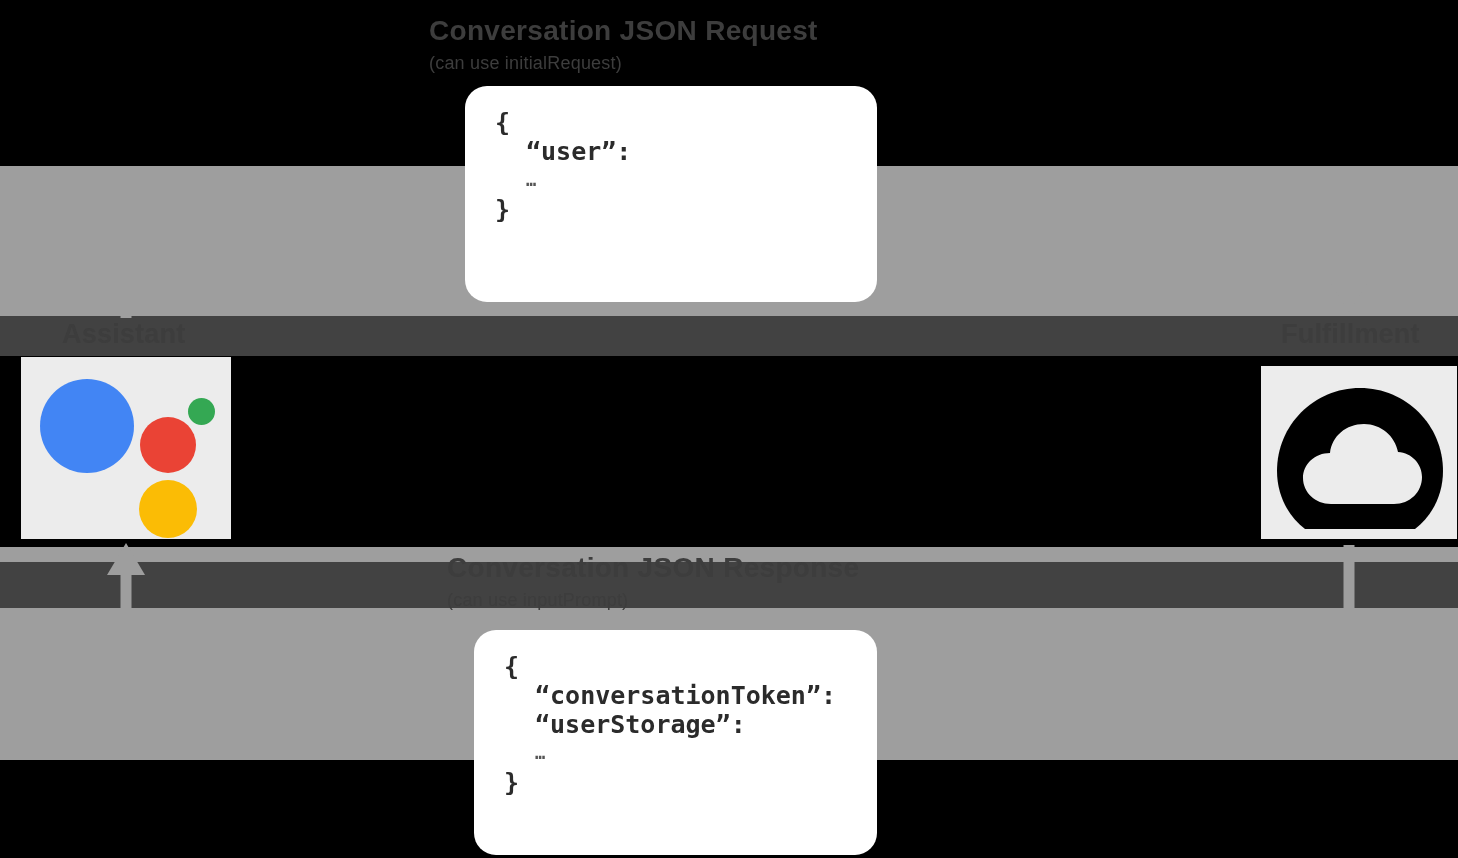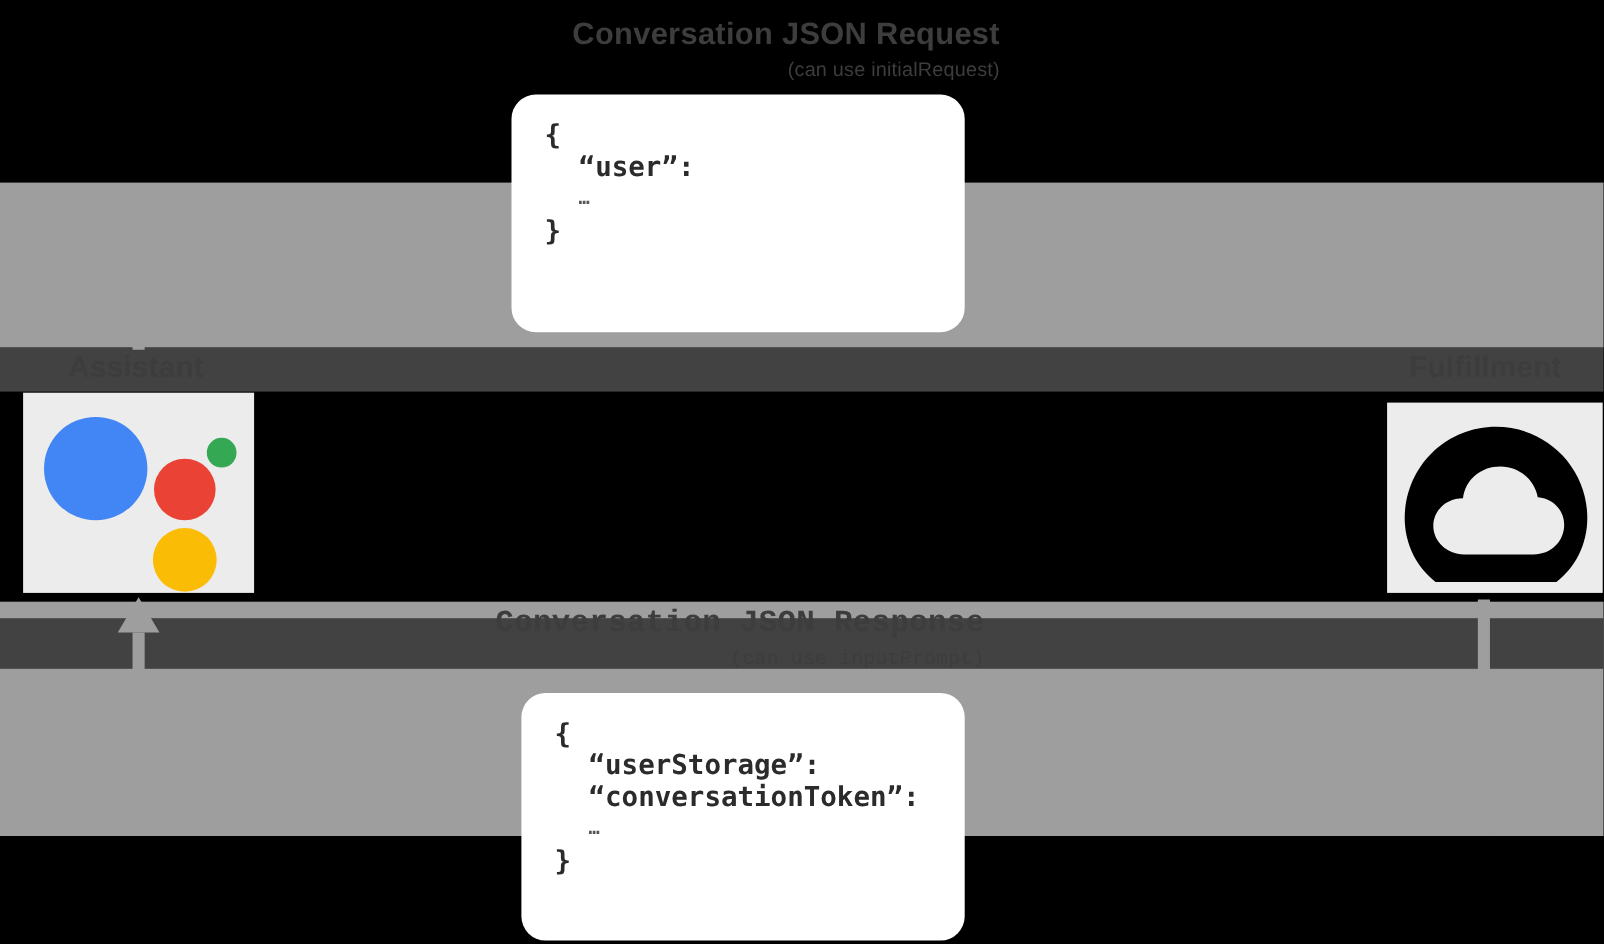--- a/index.html
+++ b/index.html
@@ -71,38 +71,38 @@
     font-weight: 700;
     letter-spacing: 0.2px;
     white-space: nowrap;
   }
   .caption-assistant { left: 62px;   top: 319px; }
   .caption-cloud     { left: 1281px; top: 319px; }
 
   
   .flow-label {
     position: absolute;
-    text-align: right;
+    text-align: left;
     white-space: nowrap;
     color: #3d3d3d;
   }
   .flow-label .line1 {
     font-size: 28px;
     font-weight: 700;
     letter-spacing: 0.3px;
     line-height: 33px;
   }
   .flow-label .line2 {
     font-size: 18px;
     font-weight: 400;
     letter-spacing: 0.2px;
     line-height: 33px;
   }
   .label-request  { left: 429px; top: 14px;  width: 480px; }
-  .label-response { left: 415px; top: 551px; width: 480px; font-family: Liberation Mono, monospace; }
+  .label-response { left: 447px; top: 551px; width: 480px; }
 
   
   .json-card {
     position: absolute;
     background: #ffffff;
     border-radius: 22px;
     box-sizing: border-box;
     padding: 22px 30px;
     font-family: "DejaVu Sans Mono", "Liberation Mono", monospace;
     font-size: 25px;
@@ -164,19 +164,19 @@
 
   <div class="json-card card-request">
     <div class="json-line">{</div>
     <div class="json-line json-indent">“user”:</div>
     <div class="json-line json-ellipsis">…</div>
     <div class="json-line">}</div>
   </div>
 
   <div class="json-card card-response">
     <div class="json-line">{</div>
+    <div class="json-line json-indent">“conversationToken”:</div>
     <div class="json-line json-indent">“userStorage”:</div>
-    <div class="json-line json-indent">“conversationToken”:</div>
     <div class="json-line json-ellipsis">…</div>
     <div class="json-line">}</div>
   </div>
 
 </div>
 
 </body></html>

